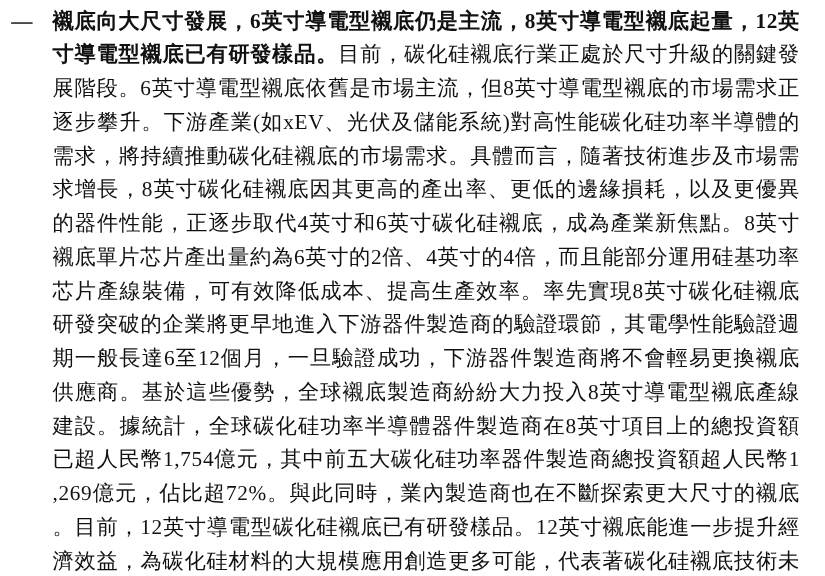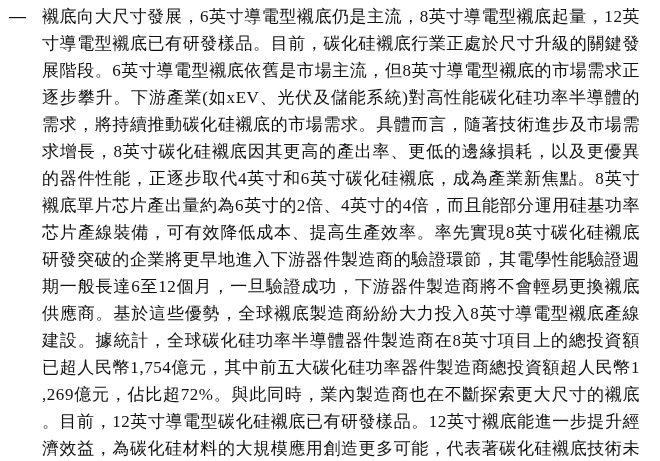--- a/index.html
+++ b/index.html
@@ -37,21 +37,21 @@
     font-size: 17px;
     line-height: 27px;
     letter-spacing: 0.55px;
     text-align: justify;
     text-justify: inter-character;
     word-break: break-all;
     line-break: anywhere;
     color: #111111;
   }
   .para .lead {
-    font-weight: normal;
+    font-weight: bold;
   }
 </style>
 </head>
 <body>
 
 <div class="page">
   <div class="list-item">
     <span class="marker">—</span>
     <p class="para"><span class="lead">襯底向大尺寸發展，6英寸導電型襯底仍是主流，8英寸導電型襯底起量，12英寸導電型襯底已有研發樣品。</span><span>目前，碳化硅襯底行業正處於尺寸升級的關鍵發展階段。6英寸導電型襯底依舊是市場主流，但8英寸導電型襯底的市場需求正逐步攀升。下游產業(如xEV、光伏及儲能系統)對高性能碳化硅功率半導體的需求，將持續推動碳化硅襯底的市場需求。具體而言，隨著技術進步及市場需求增長，8英寸碳化硅襯底因其更高的產出率、更低的邊緣損耗，以及更優異的器件性能，正逐步取代4英寸和6英寸碳化硅襯底，成為產業新焦點。8英寸襯底單片芯片產出量約為6英寸的2倍、4英寸的4倍，而且能部分運用硅基功率芯片產線裝備，可有效降低成本、提高生產效率。率先實現8英寸碳化硅襯底研發突破的企業將更早地進入下游器件製造商的驗證環節，其電學性能驗證週期一般長達6至12個月，一旦驗證成功，下游器件製造商將不會輕易更換襯底供應商。基於這些優勢，全球襯底製造商紛紛大力投入8英寸導電型襯底產線建設。據統計，全球碳化硅功率半導體器件製造商在8英寸項目上的總投資額已超人民幣1,754億元，其中前五大碳化硅功率器件製造商總投資額超人民幣1,269億元，佔比超72%。與此同時，業內製造商也在不斷探索更大尺寸的襯底。目前，12英寸導電型碳化硅襯底已有研發樣品。12英寸襯底能進一步提升經濟效益，為碳化硅材料的大規模應用創造更多可能，代表著碳化硅襯底技術未來的發展方向與產業化趨勢。</span></p>
   </div>

